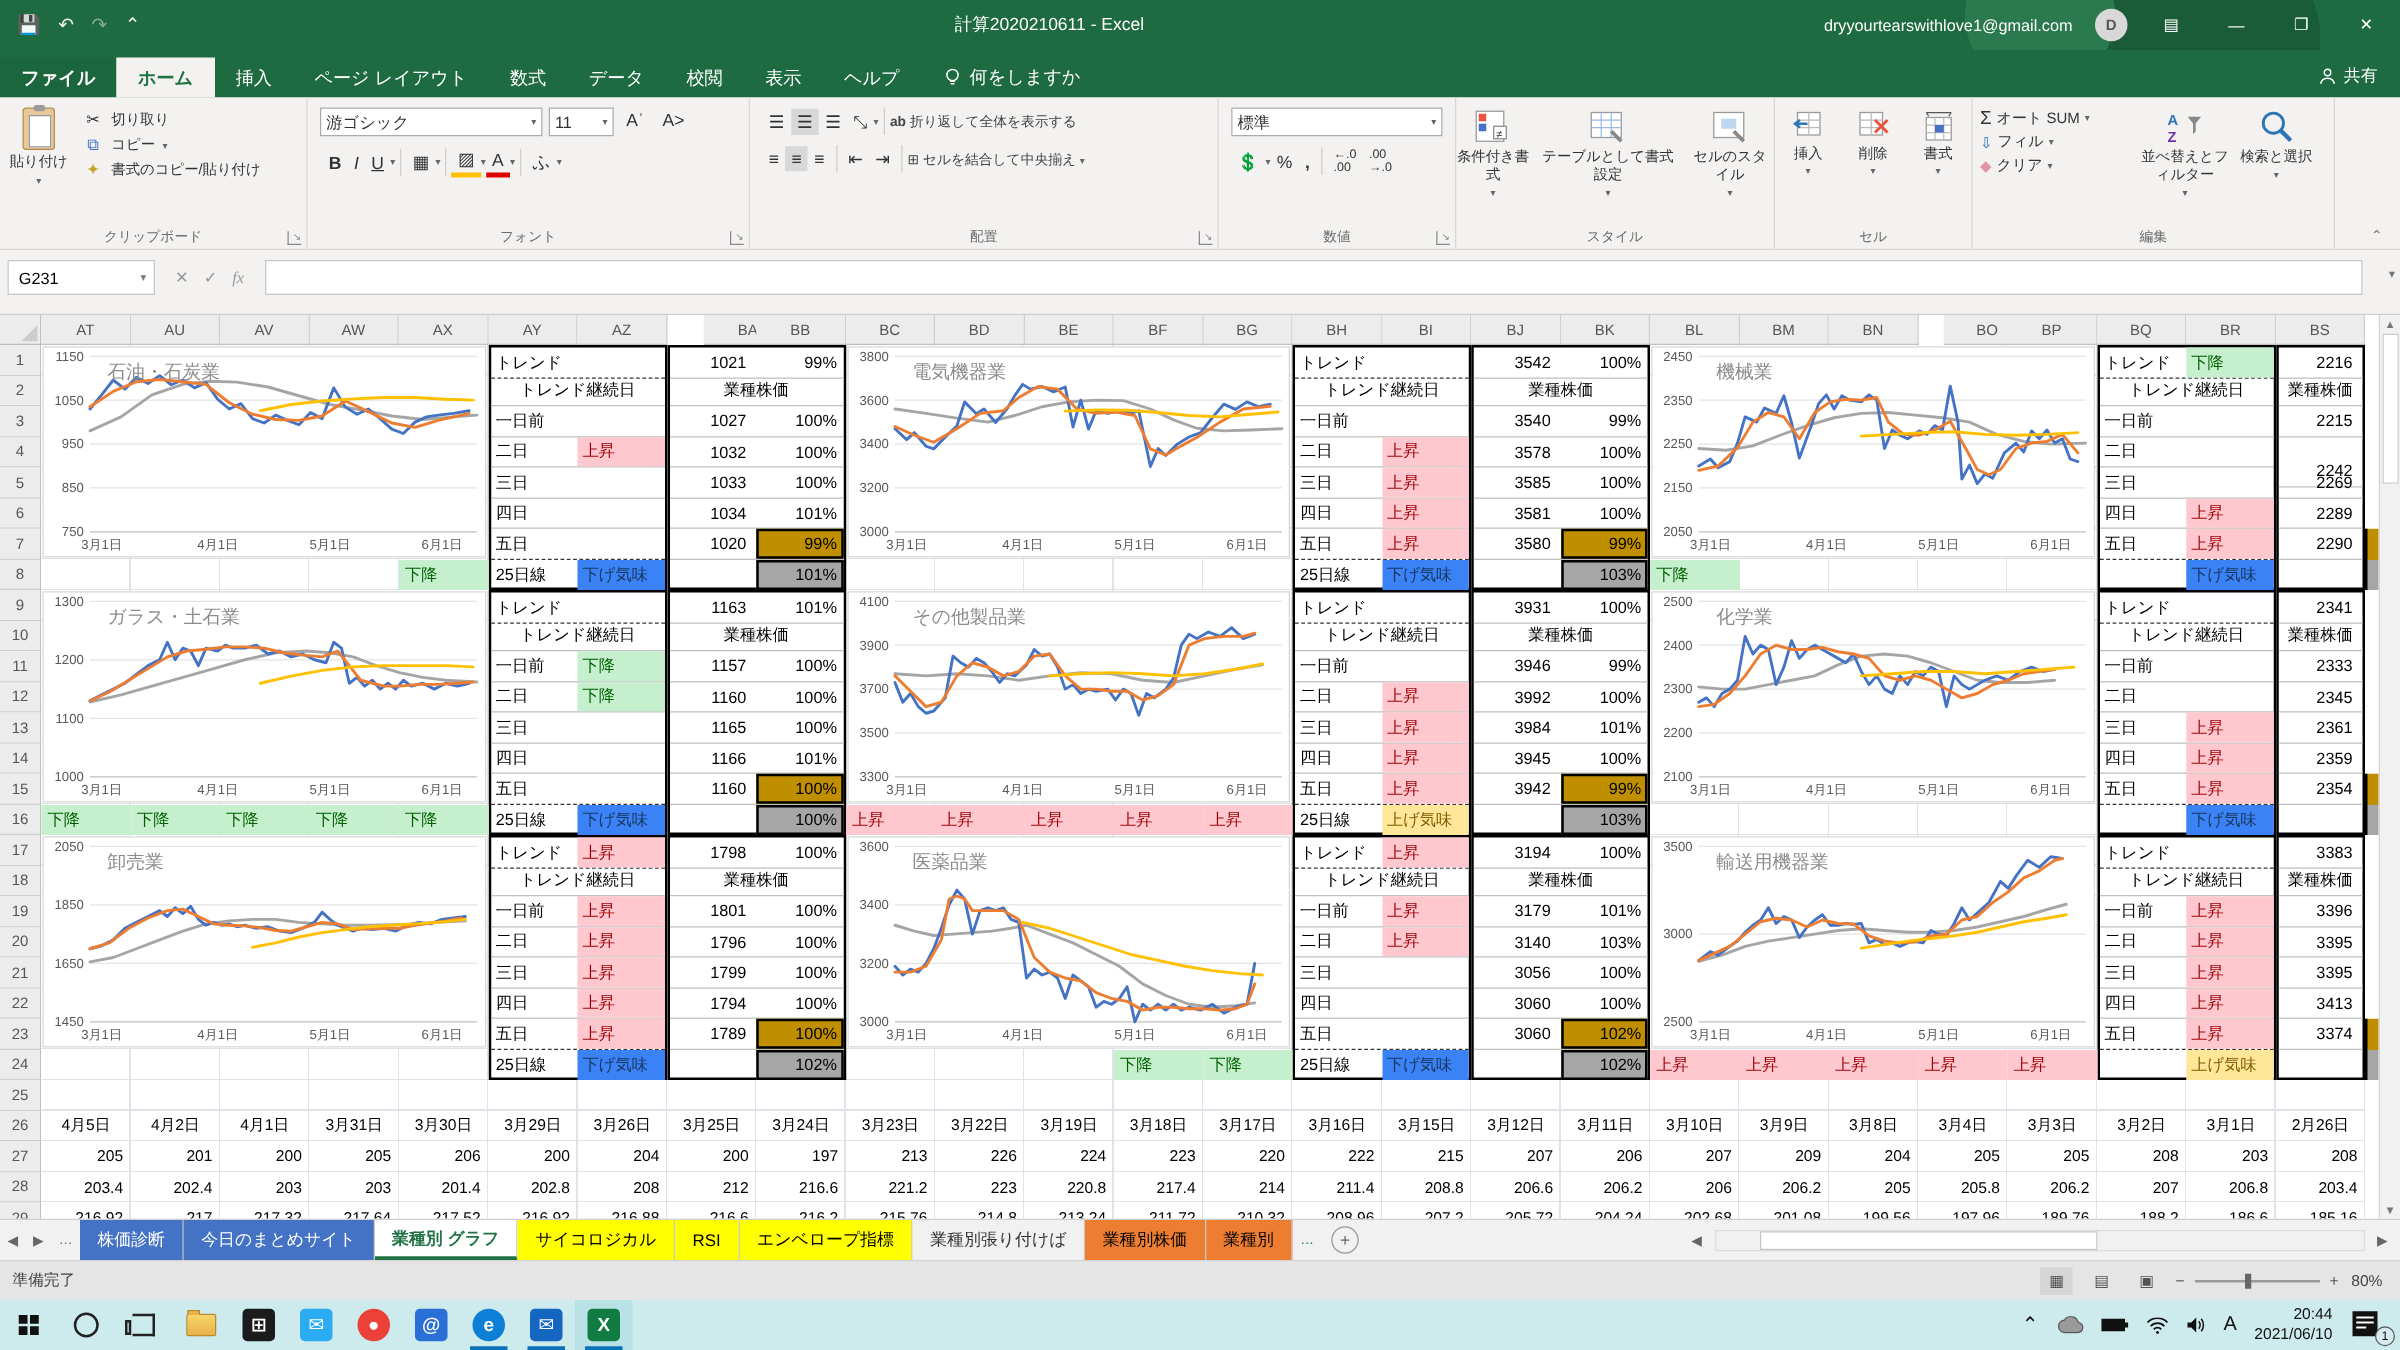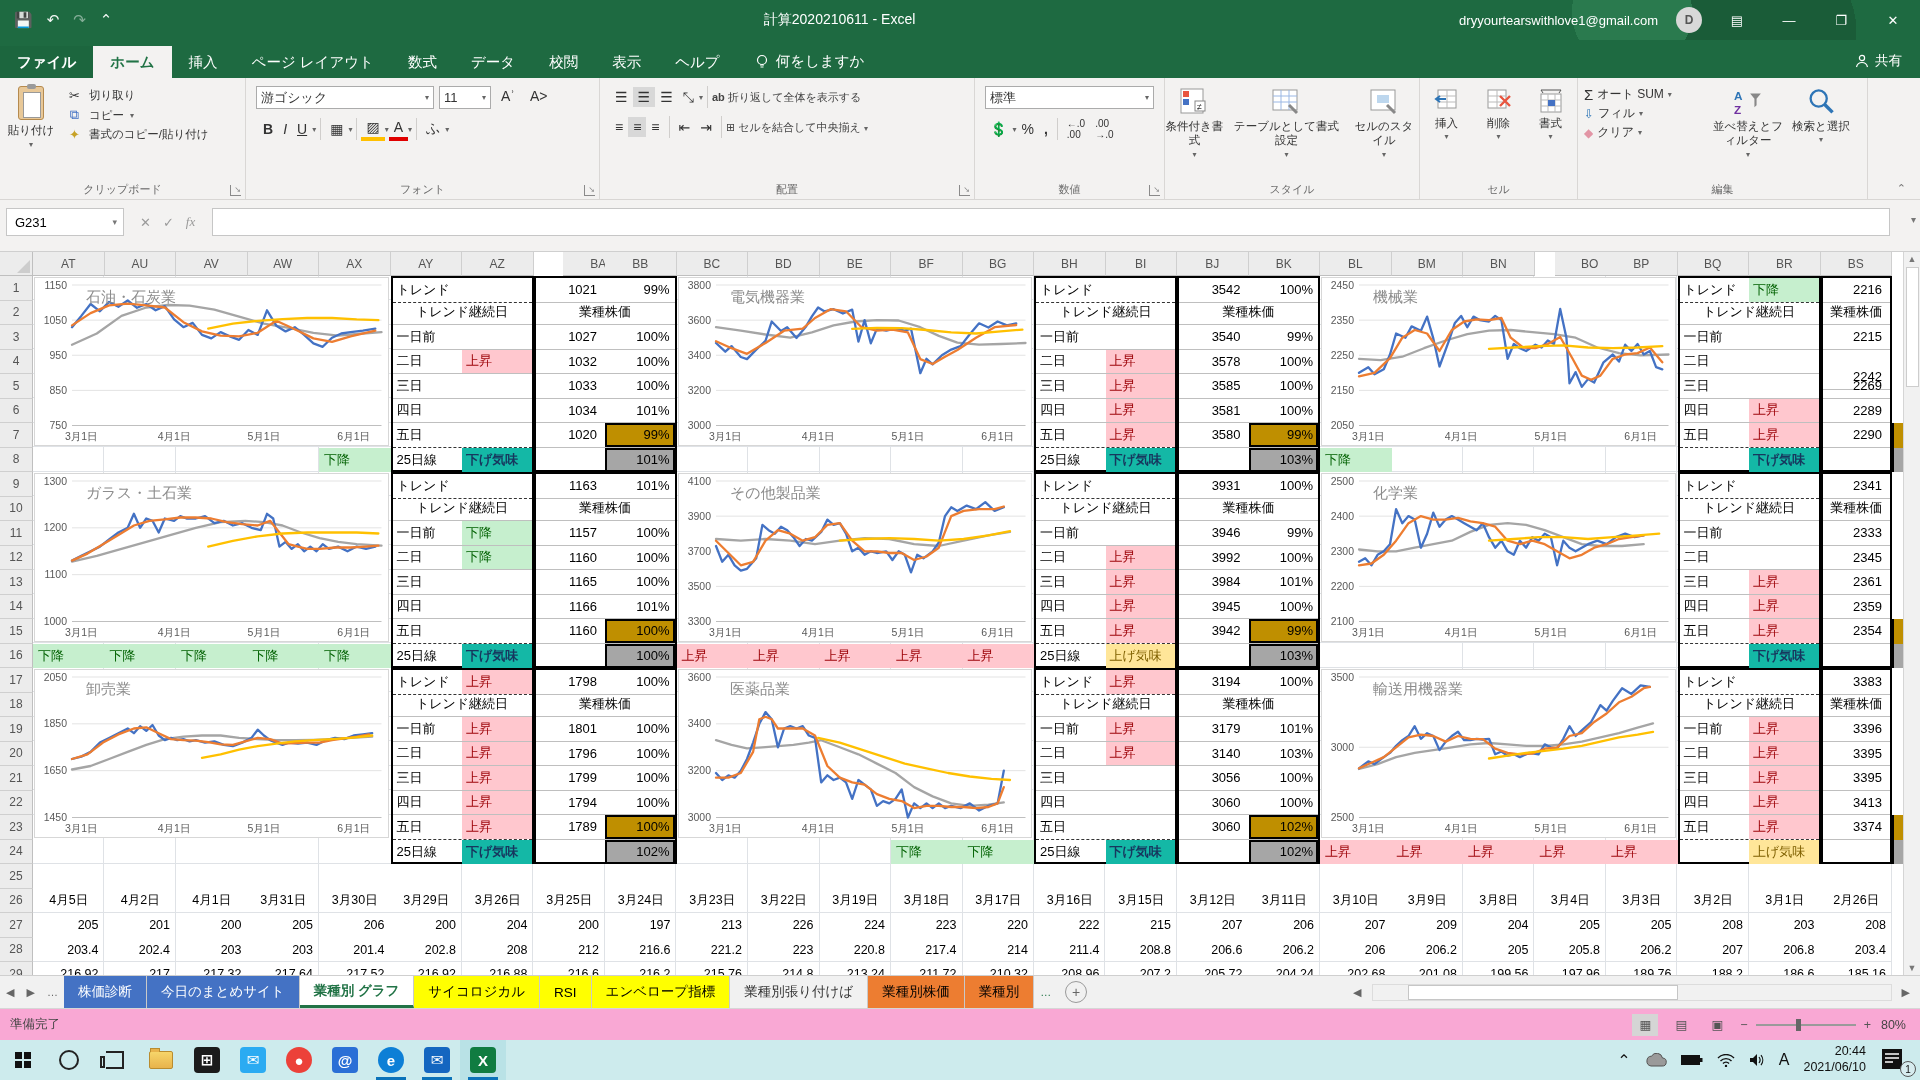--- a/index.html
+++ b/index.html
@@ -88,21 +88,21 @@
   .stable { position:absolute; background:#fff; }
   .tblock { position:absolute; border:2px solid #000; background:#fff; }
   .trow { position:absolute; left:0; right:0; display:flex; }
   .tcell { height:100%; display:flex; align-items:center; font-size:13px; overflow:hidden; white-space:nowrap; }
   .tcell.lbl { padding-left:4px; }
   .tcell.ctr { justify-content:center; }
   .tcell.val { justify-content:flex-end; padding-right:8px; }
   .tcell.pct { justify-content:flex-end; padding-right:5px; }
   .st-up { background:#ffc7ce; color:#9c0006; }
   .st-down { background:#c6efce; color:#006100; }
-  .st-bear { background:#14b8a6; color:#17375e;font-weight:bold; }
+  .st-bear { background:#3b82f6; color:#17375e; }
   .st-bull { background:#ffe699; color:#7f6000; }
   .pct-gold { background:#bf8f00; color:#000; outline:2px solid #000; outline-offset:-2px; }
   .pct-gray { background:#a6a6a6; color:#000; outline:2px solid #000; outline-offset:-2px; }
   .sep-thin { border-bottom:1px solid #bfbfbf; }
   .sep-dash { border-bottom:1px dashed #333;align-items:flex-end; }
   #sliver { position:absolute; left:1892px; top:24px; width:11px; height:699px; background:#fff; }
   .slivcell { position:absolute; left:0; width:11px; height:24.5px; border-left:2px solid #000; }
   #vscroll { position:absolute; left:1903px; top:0; width:17px; height:723px; background:#f1f1f1; border-left:1px solid #d5d5d5;
     display:flex; flex-direction:column; align-items:center; font-size:9px; color:#777; }
   #vthumb { width:13px; height:120px; background:#fff; border:1px solid #cdcdcd; margin-top:3px; }
@@ -117,21 +117,21 @@
   .sheettab.orange { background:#ed7d31; color:#000; }
   .sheettab.plain { background:#f1f1f1; color:#333; }
   .sheettab.active { background:#fff; color:#217346; font-weight:bold; border-bottom:3px solid #217346; }
   #newsheet { width:22px; height:22px; border-radius:50%; border:1px solid #9a9a9a; color:#666; display:flex; align-items:center;
     justify-content:center; margin:5px 8px 0 8px; font-size:14px; }
   #hscroll { margin-left:auto; display:flex; align-items:center; gap:4px; padding-right:4px; }
   #htrack { width:520px; height:17px; background:#f1f1f1; border:1px solid #dcdcdc; position:relative; }
   #hthumb { position:absolute; left:35px; top:0; width:270px; height:15px; background:#fff; border:1px solid #c6c6c6; }
 
   
-  #statusbar { position:absolute; left:0; top:1008px; width:1920px; height:32px; background:#f9a8d4; border-top:1px solid #d6d6d6;
+  #statusbar { position:absolute; left:0; top:1008px; width:1920px; height:32px; background:#e5e5e5; border-top:1px solid #d6d6d6;
     display:flex; align-items:center; font-size:12.5px; color:#444; }
   #status-left { padding-left:10px; }
   #status-right { margin-left:auto; display:flex; align-items:center; gap:10px; padding-right:14px; }
   .viewbtn { width:26px; height:22px; display:flex; align-items:center; justify-content:center; color:#555; }
   .viewbtn.on { background:#d5d5d5; }
   #zoomslider { display:flex; align-items:center; gap:8px; color:#555; }
   #ztrack { width:100px; height:2px; background:#9a9a9a; position:relative; }
   #zthumb { position:absolute; left:40px; top:-5px; width:5px; height:12px; background:#666; }
 
   

